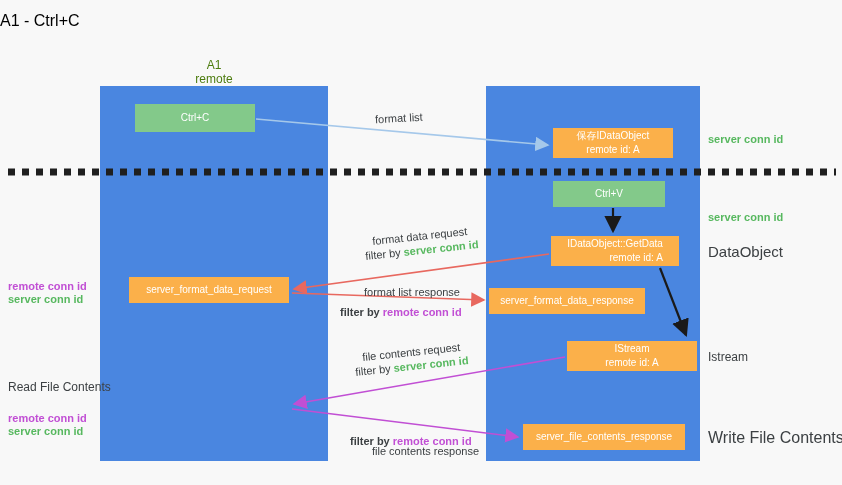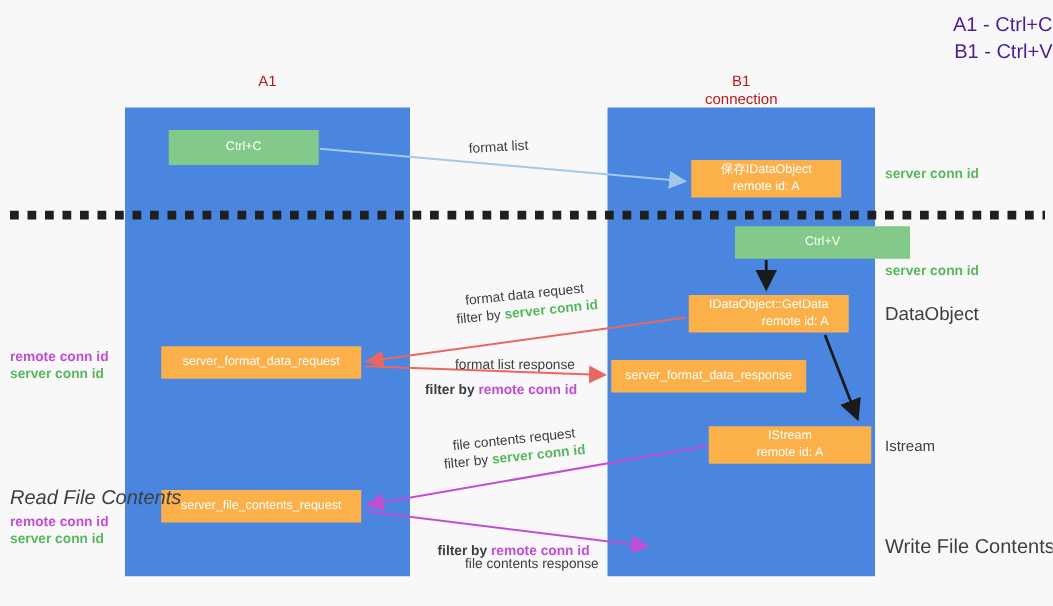--- a/index.html
+++ b/index.html
@@ -10,26 +10,26 @@
     position:relative;
     overflow:hidden;
     color:#3c4043;
   }
   .stage{position:absolute;left:0;top:0;width:842px;height:485px;}
   svg.layer{position:absolute;left:0;top:0;width:842px;height:485px;pointer-events:none;}
 
   
   #title{
     position:absolute;left:0;top:10px;width:842px;
-    text-align:right;font-size:16px;line-height:21px;color:#4c1d95;
+    text-align:left;font-size:16px;line-height:21px;color:#000000;
   }
 
   
   .col-head{
-    position:absolute;text-align:center;font-size:12px;line-height:14px;color:#b91c1c;
+    position:absolute;text-align:center;font-size:12px;line-height:14px;color:#4d7c0f;
   }
   #head-a1{left:100px;top:58px;width:228px;}
   #head-b1{left:486px;top:58px;width:214px;}
 
   
   .lane{position:absolute;background:#4a86e0;}
   #lane-a1{left:100px;top:86px;width:228px;height:375px;}
   #lane-b1{left:486px;top:86px;width:214px;height:375px;}
 
   
@@ -39,21 +39,21 @@
     text-align:center;color:#ffffff;font-size:10px;line-height:14px;
   }
   .box.green{background:#83c98a;}
   .box.orange{background:#fbb css-none;}
   .box.orange{background:#fbb040;}
   .box.orange{background:#fbb152;}
   .box.orange{background:#fbb04a;}
 
   #box-ctrlc{left:135px;top:104px;width:120px;height:28px;}
   #box-idataobject{left:553px;top:128px;width:120px;height:30px;}
-  #box-ctrlv{left:553px;top:181px;width:140px;height:26px;margin-left:35px;}
+  #box-ctrlv{left:553px;top:181px;width:112px;height:26px;}
   #box-getdata{left:551px;top:236px;width:128px;height:30px;text-align:right;}
   #box-fmt-resp{left:489px;top:288px;width:156px;height:26px;}
   #box-fmt-req{left:129px;top:277px;width:160px;height:26px;}
   #box-istream{left:567px;top:341px;width:130px;height:30px;}
   #box-file-req{left:129px;top:392px;width:160px;height:26px;}
   #box-file-resp{left:523px;top:424px;width:162px;height:26px;}
 
   
   .lbl{position:absolute;font-size:11px;line-height:14px;color:#3c4043;white-space:nowrap;}
   .green-t{color:#57b85f;font-weight:bold;}
@@ -71,40 +71,36 @@
   #lbl-fcresp2{left:350px;top:434px;}
 
   #lbl-sc-1{left:708px;top:132px;}
   #lbl-sc-2{left:708px;top:210px;}
   #lbl-dataobject{left:708px;top:245px;font-size:15px;}
   #lbl-istream{left:708px;top:350px;font-size:12px;}
   #lbl-writefile{left:708px;top:431px;font-size:16px;}
 
   #lbl-left-1{left:8px;top:279px;}
   #lbl-left-2{left:8px;top:292px;}
-  #lbl-readfile{left:8px;top:392px;font-size:16px;font-style:italic;}
+  #lbl-readfile{left:8px;top:380px;font-size:12px;}
   #lbl-left-3{left:8px;top:411px;}
   #lbl-left-4{left:8px;top:424px;}
 </style>
 </head>
 <body>
 
 <div class="stage">
 
   <div id="title">
     <div>A1 - Ctrl+C</div>
-    <div>B1 - Ctrl+V</div>
   </div>
 
   <div class="col-head" id="head-a1">
     <div>A1</div>
-  </div>
-  <div class="col-head" id="head-b1">
-    <div>B1</div>
-    <div>connection</div>
+    <div>remote</div>
   </div>
 
   <div class="lane" id="lane-a1"></div>
   <div class="lane" id="lane-b1"></div>
 
   <svg class="layer" viewBox="0 0 842 485">
     <defs>
       <marker id="ah-blue" markerWidth="9" markerHeight="9" refX="8" refY="4.5" orient="auto">
         <path d="M0,0 L9,4.5 L0,9 z" fill="#a5c8ea"></path>
       </marker>
@@ -166,24 +162,24 @@
     <span>server_format_data_request</span>
   </div>
 
   <div class="box orange" id="box-istream">
     <span>
       <span>IStream</span><br>
       <span>remote id: A</span>
     </span>
   </div>
 
-  <div class="box orange" id="box-file-req">
-    <span>server_file_contents_request</span>
-  </div>
-
+
+  <div class="box orange" id="box-file-resp">
+    <span>server_file_contents_response</span>
+  </div>
 
   <div class="lbl" id="lbl-format-list">format list</div>
 
   <div class="lbl" id="lbl-fdreq">format data request</div>
   <div class="lbl" id="lbl-fdreq2">
     <span class="plain-t">filter by </span><span class="green-t">server conn id</span>
   </div>
 
   <div class="lbl" id="lbl-fdresp">format list response</div>
   <div class="lbl" id="lbl-fdresp2">

